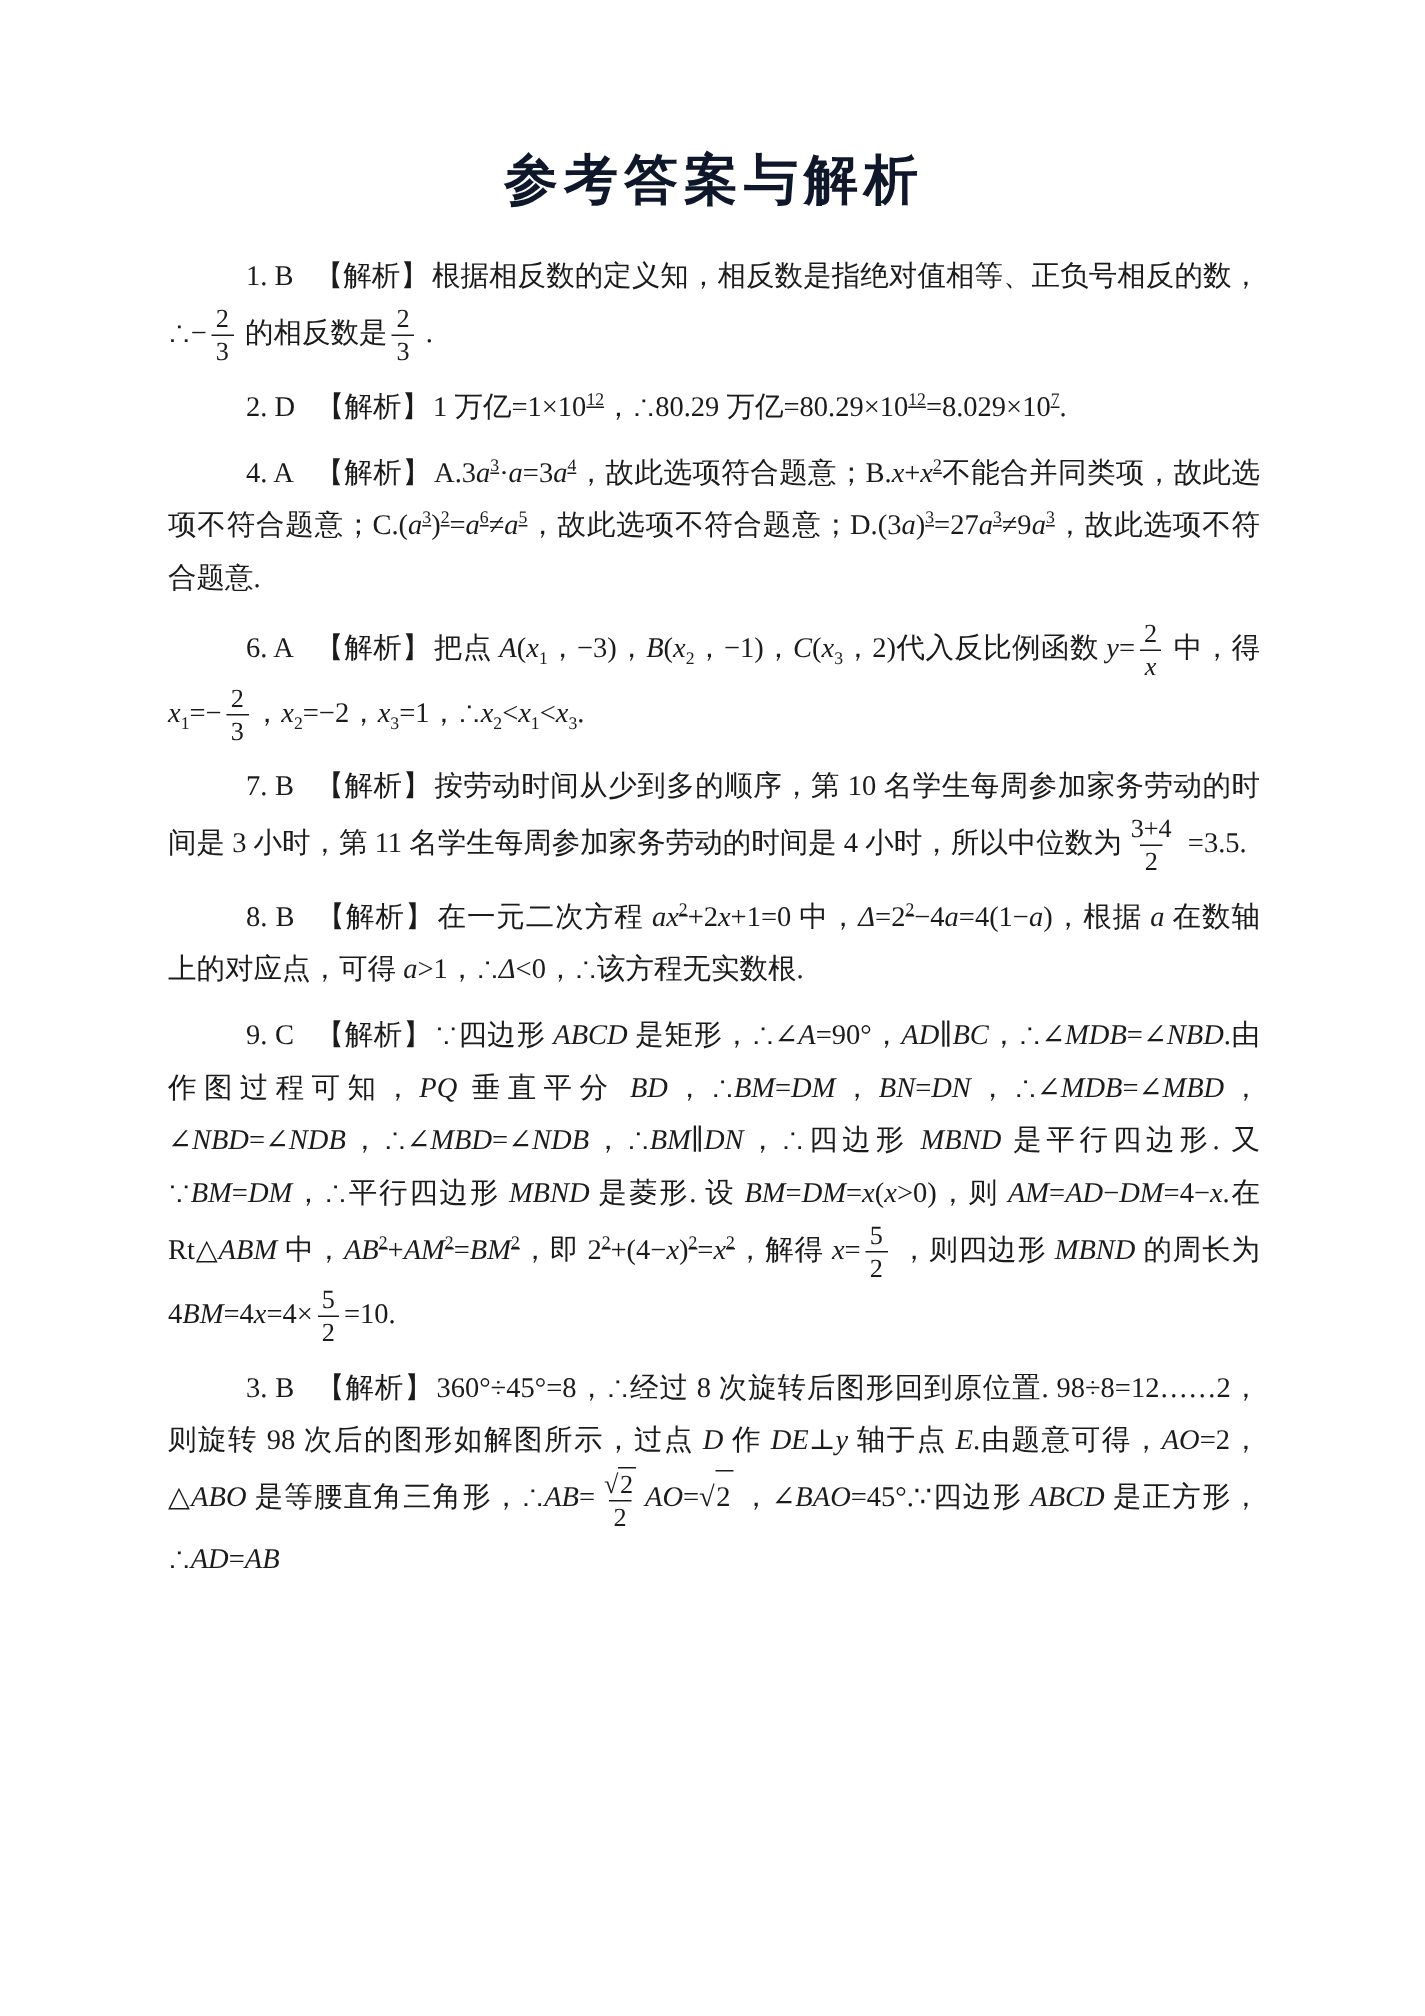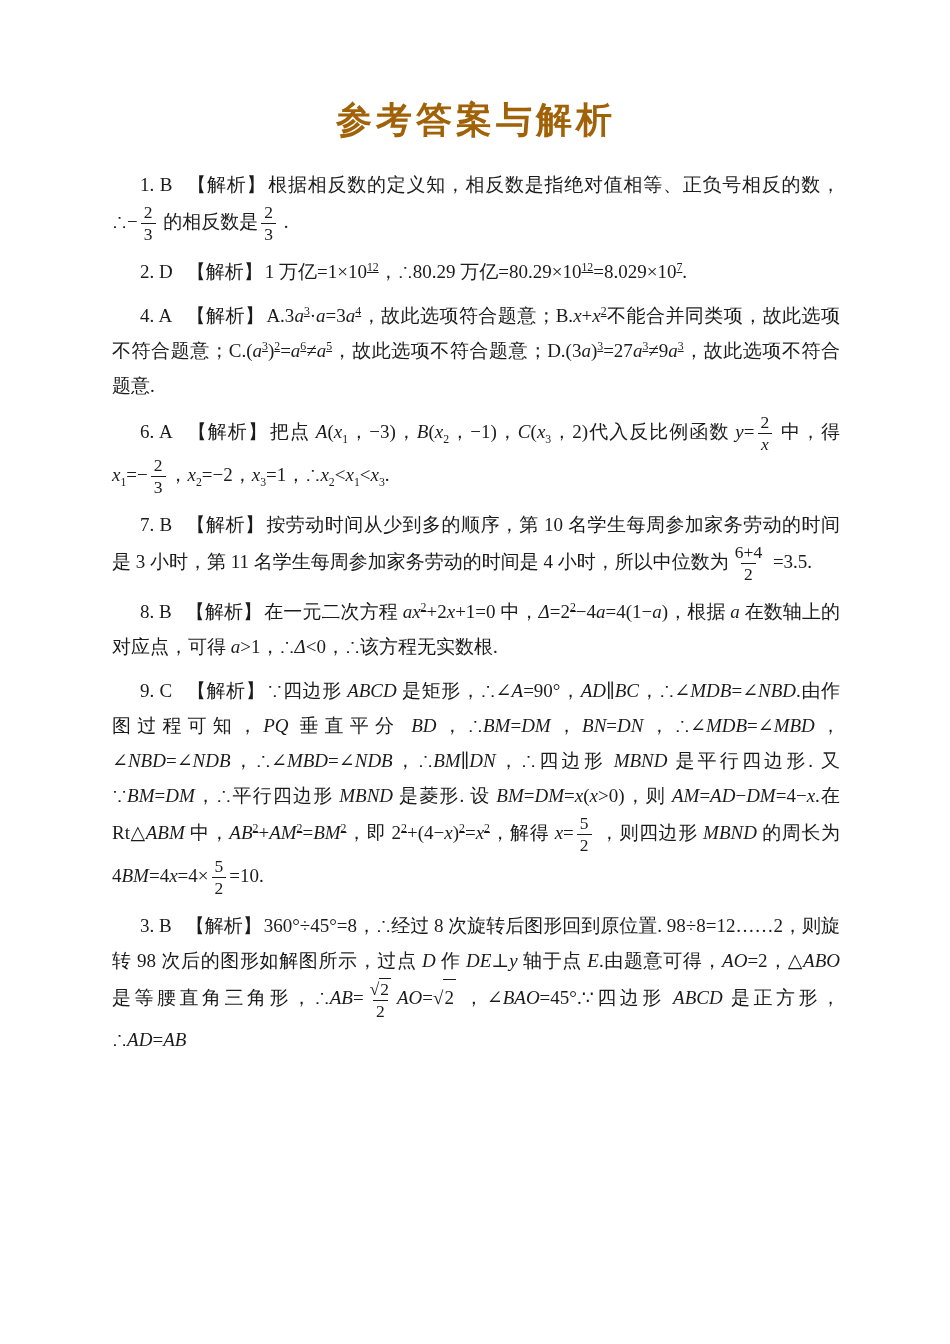--- a/index.html
+++ b/index.html
@@ -5,27 +5,27 @@
   html,body{margin:0;padding:0;}
   body{
     width:950px;height:1344px;overflow:hidden;
     background:#ffffff;color:#1b1b1b;
     font-family:"Liberation Serif","DejaVu Serif",serif;
   }
   .doc{padding:96px 110px 0 112px;}
   h1.title{
     font-family:"Liberation Sans","DejaVu Sans",sans-serif;
     font-weight:700;font-size:36px;letter-spacing:4px;
-    text-align:center;margin:0 0 22px 0;color:#a16207;
+    text-align:center;margin:0 0 22px 0;color:#0f172a;
   }
   .q{
     font-size:19px;line-height:35px;text-align:justify;
     text-indent:28px;margin:0 0 9px 0;
   }
-  .qa{margin-right:14px;white-space:nowrap;}
+  .qa{margin-right:14px;white-space:nowrap;margin-left:24px;}
   .jiexi{
     font-family:"Liberation Sans","DejaVu Sans",sans-serif;
     font-weight:400;margin-right:2px;
   }
   i.v{font-style:italic;font-family:"Liberation Serif","DejaVu Serif",serif;}
   .q sup{font-size:0.62em;line-height:0;vertical-align:super;text-decoration:underline;}
   .q sub{font-size:0.62em;line-height:0;vertical-align:sub;}
   .frac{
     display:inline-flex;flex-direction:column;align-items:center;
     vertical-align:middle;line-height:1.2;font-size:0.92em;
@@ -76,21 +76,21 @@
             <span class="fn">2</span>
             <span class="fd"><i class="v">x</i></span>
           </span> 中，得 <i class="v">x</i><sub>1</sub>=−<span class="frac">
             <span class="fn">2</span>
             <span class="fd">3</span>
           </span>，<i class="v">x</i><sub>2</sub>=−2，<i class="v">x</i><sub>3</sub>=1，∴<i class="v">x</i><sub>2</sub>&lt;<i class="v">x</i><sub>1</sub>&lt;<i class="v">x</i><sub>3</sub>.</span>
   </p>
 
   <p class="q">
     <span class="qa"><span>7.</span> <span>B</span></span><span class="jiexi">【解析】</span><span>按劳动时间从少到多的顺序，第 10 名学生每周参加家务劳动的时间是 3 小时，第 11 名学生每周参加家务劳动的时间是 4 小时，所以中位数为<span class="frac">
-            <span class="fn">6+4</span>
+            <span class="fn">3+4</span>
             <span class="fd">2</span>
           </span> =3.5.</span>
   </p>
 
   <p class="q">
     <span class="qa"><span>8.</span> <span>B</span></span><span class="jiexi">【解析】</span><span>在一元二次方程 <i class="v">ax</i><sup>2</sup>+2<i class="v">x</i>+1=0 中，<i class="v">Δ</i>=2<sup>2</sup>−4<i class="v">a</i>=4(1−<i class="v">a</i>)，根据 <i class="v">a</i> 在数轴上的对应点，可得 <i class="v">a</i>&gt;1，∴<i class="v">Δ</i>&lt;0，∴该方程无实数根.</span>
   </p>
 
   <p class="q">
     <span class="qa"><span>9.</span> <span>C</span></span><span class="jiexi">【解析】</span><span>∵四边形 <i class="v">ABCD</i> 是矩形，∴∠<i class="v">A</i>=90°，<i class="v">AD</i>∥<i class="v">BC</i>，∴∠<i class="v">MDB</i>=∠<i class="v">NBD</i>.由作图过程可知，<i class="v">PQ</i> 垂直平分 <i class="v">BD</i>，∴<i class="v">BM</i>=<i class="v">DM</i>，<i class="v">BN</i>=<i class="v">DN</i>，∴∠<i class="v">MDB</i>=∠<i class="v">MBD</i>，∠<i class="v">NBD</i>=∠<i class="v">NDB</i>，∴∠<i class="v">MBD</i>=∠<i class="v">NDB</i>，∴<i class="v">BM</i>∥<i class="v">DN</i>，∴四边形 <i class="v">MBND</i> 是平行四边形. 又∵<i class="v">BM</i>=<i class="v">DM</i>，∴平行四边形 <i class="v">MBND</i> 是菱形. 设 <i class="v">BM</i>=<i class="v">DM</i>=<i class="v">x</i>(<i class="v">x</i>&gt;0)，则 <i class="v">AM</i>=<i class="v">AD</i>−<i class="v">DM</i>=4−<i class="v">x</i>.在 Rt△<i class="v">ABM</i> 中，<i class="v">AB</i><sup>2</sup>+<i class="v">AM</i><sup>2</sup>=<i class="v">BM</i><sup>2</sup>，即 2<sup>2</sup>+(4−<i class="v">x</i>)<sup>2</sup>=<i class="v">x</i><sup>2</sup>，解得 <i class="v">x</i>=<span class="frac">

